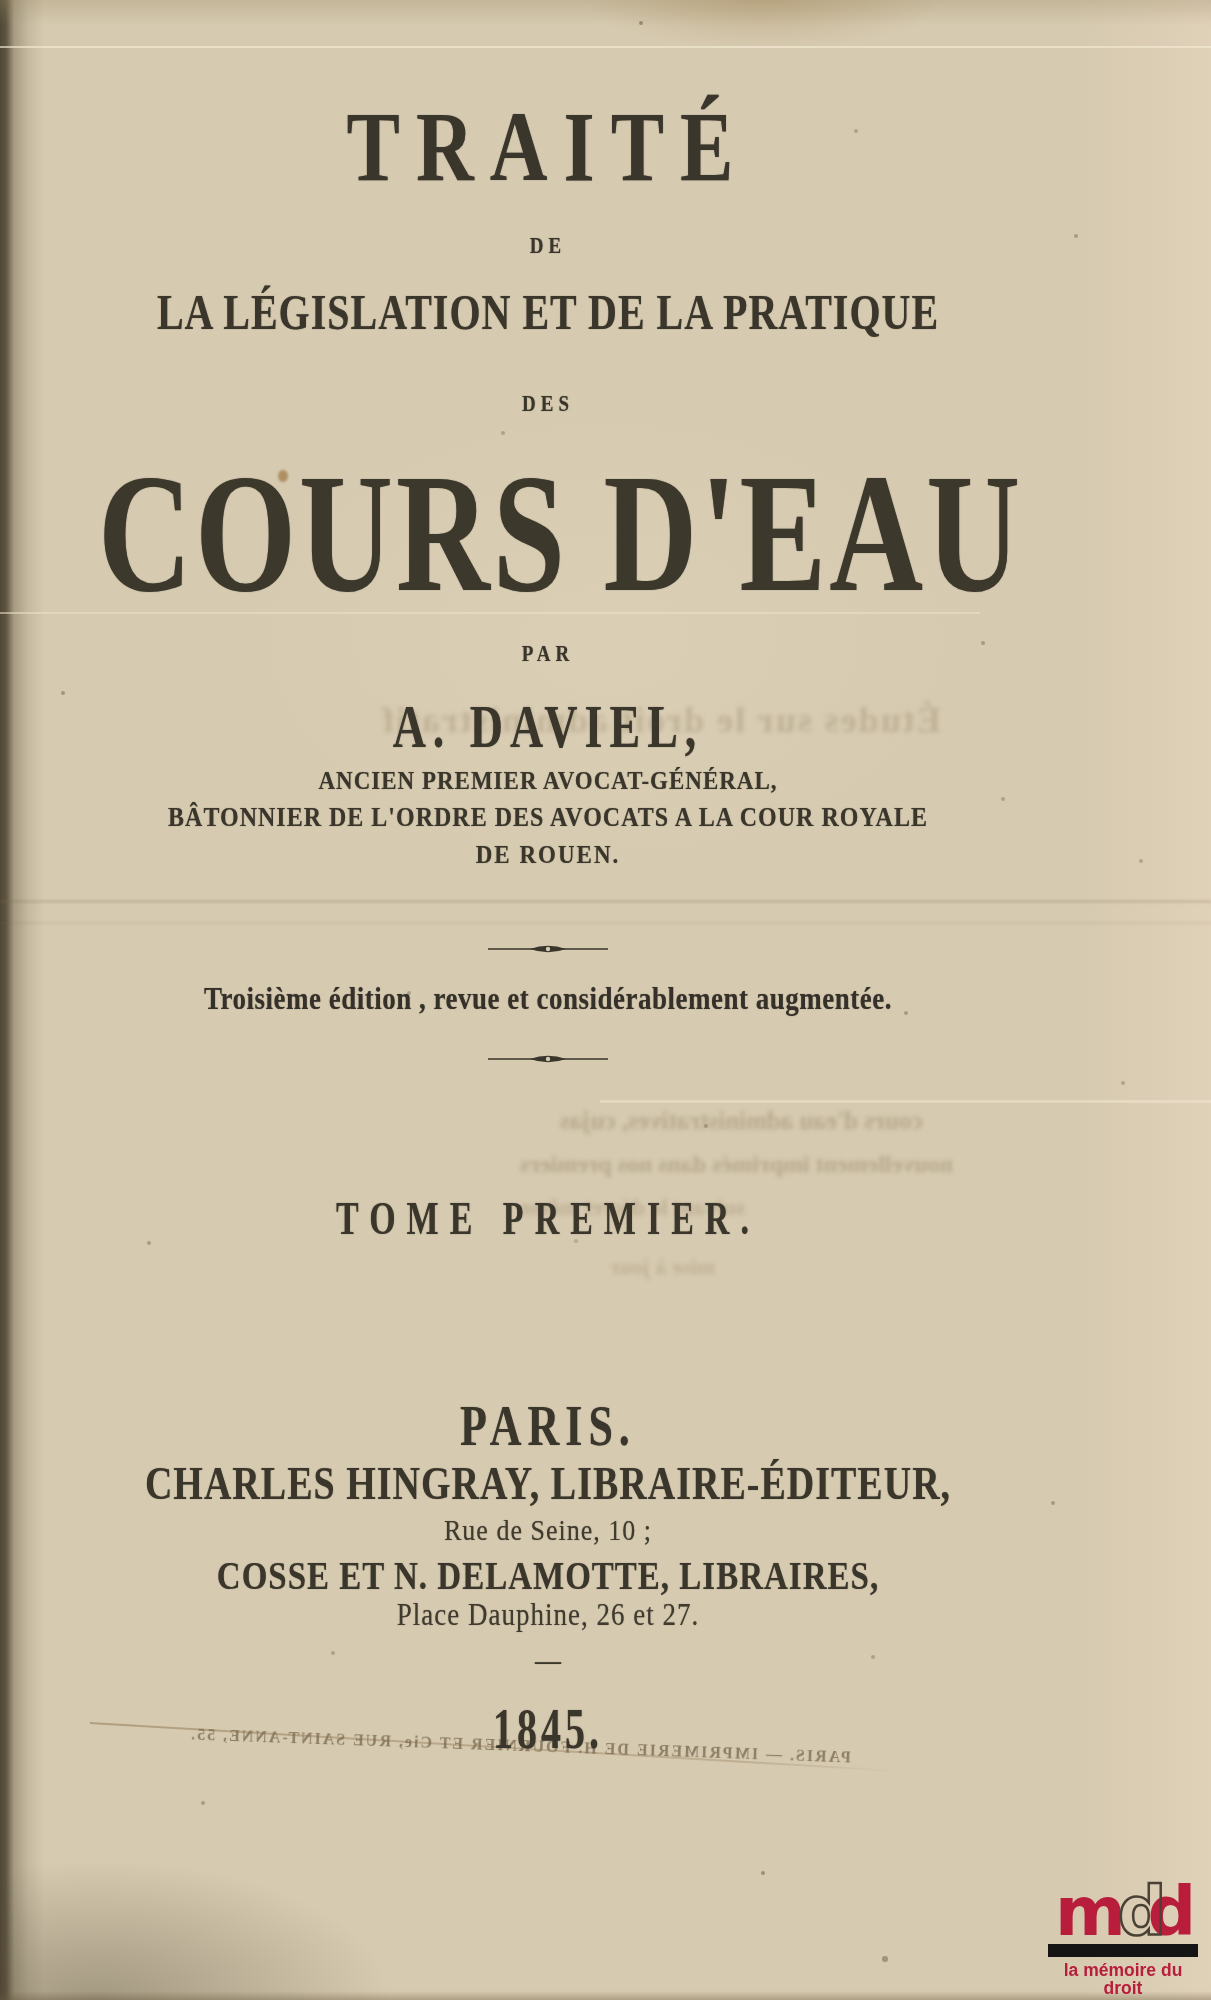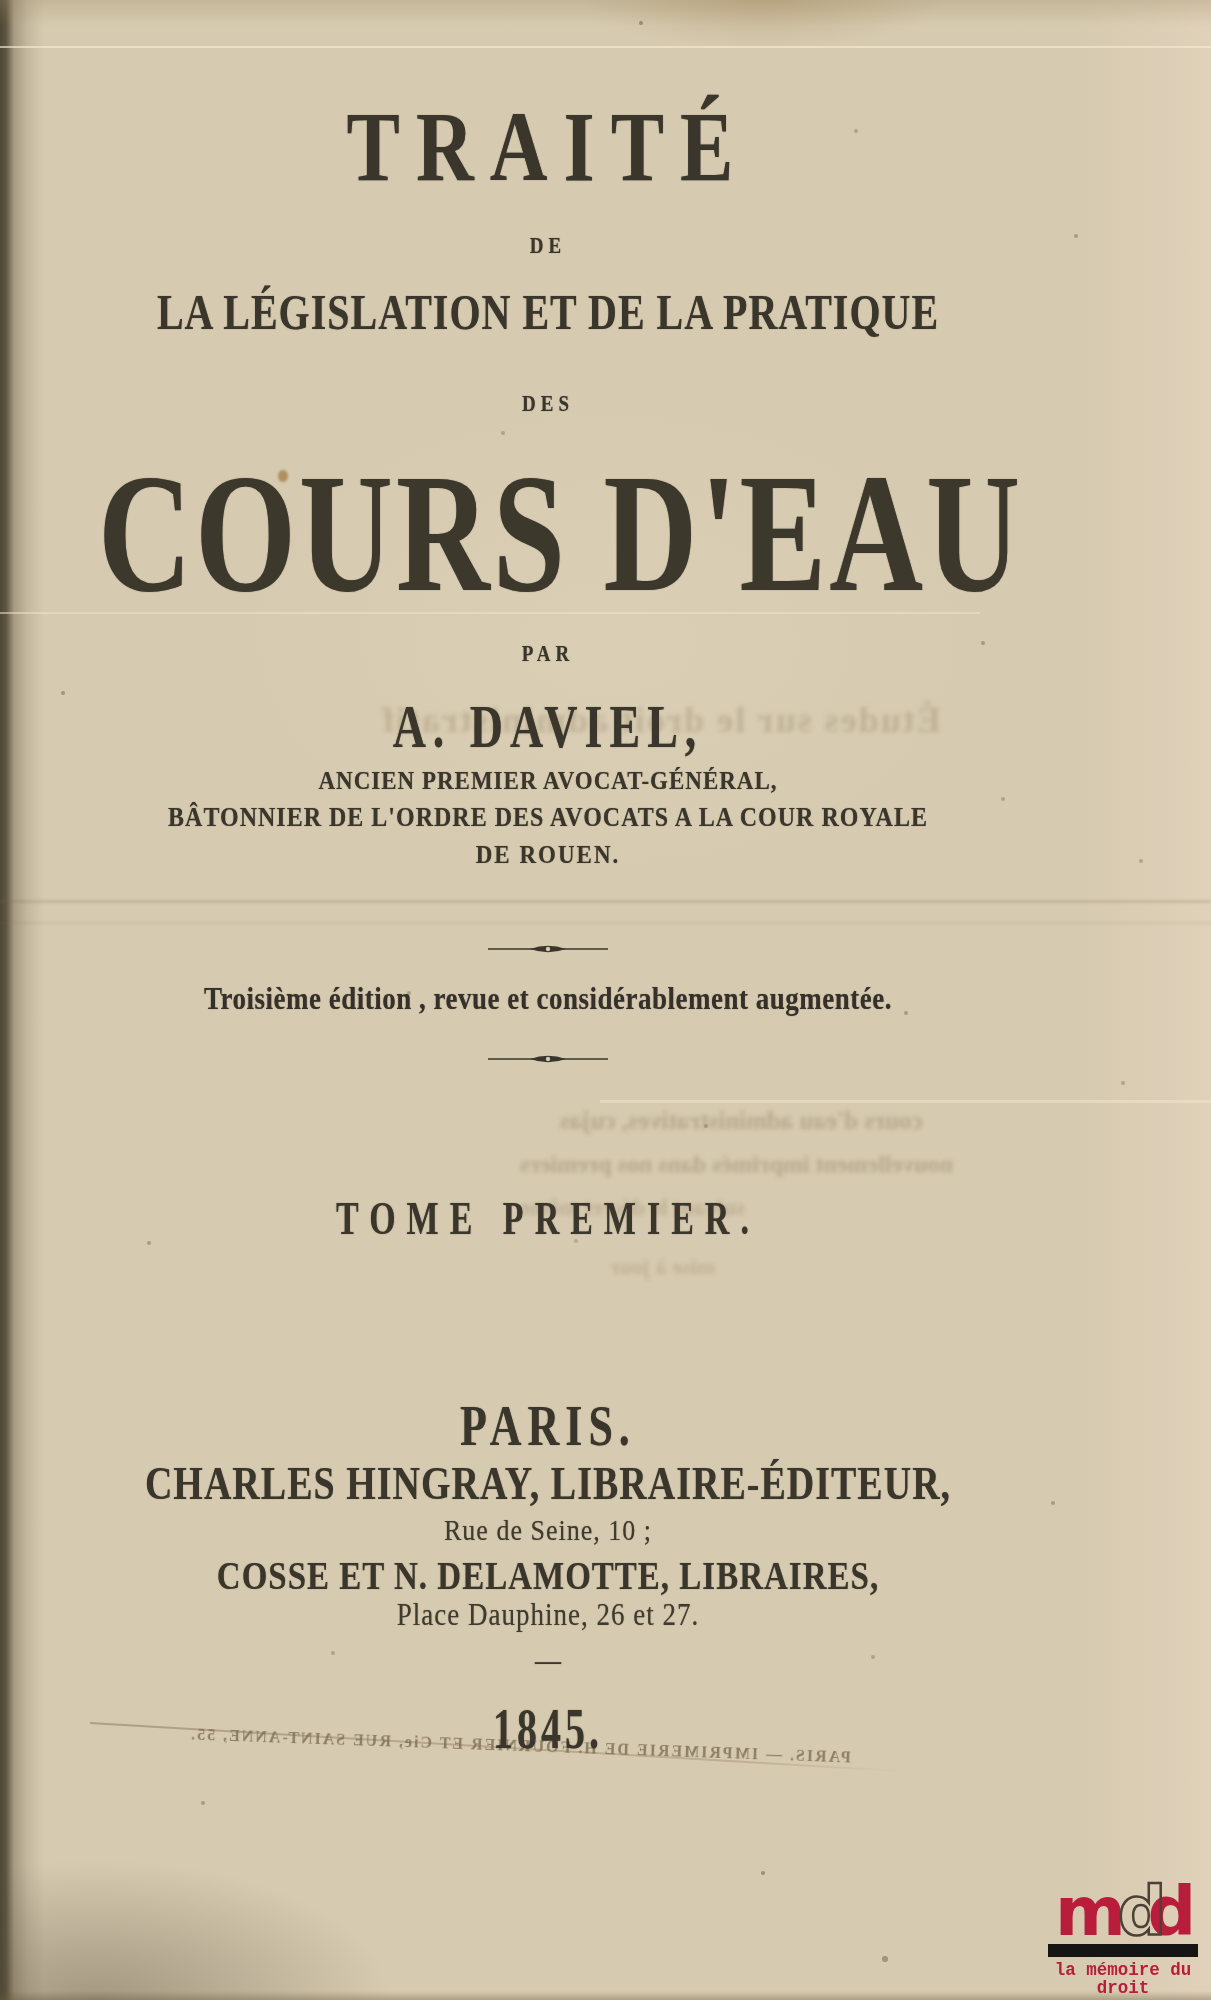--- a/index.html
+++ b/index.html
@@ -91,21 +91,21 @@
 
   
   .mdd-block{position:absolute;right:8px;bottom:3px;width:160px;text-align:center;}
   .mdd{font-family:"DejaVu Sans","Liberation Sans",sans-serif;font-weight:bold;
        font-size:68px;line-height:.82;letter-spacing:-5px;display:block;}
   .mdd span{display:inline-block;}
   .mdd .m {color:#b81e3c;}
   .mdd .d1{color:transparent;-webkit-text-stroke:2.5px #4a4236;position:relative;z-index:2;margin-left:-3px;}
   .mdd .d2{color:#b81e3c;margin-left:-14px;position:relative;z-index:1;}
   .mdd-bar{width:150px;height:13px;background:#151515;margin:4px auto 5px auto;}
-  .mdd-tagline{font-family:Liberation Mono, monospace;font-weight:bold;
+  .mdd-tagline{font-family:Liberation Sans, sans-serif;font-weight:bold;
        font-size:17.5px;color:#b81e3c;letter-spacing:0;line-height:1;}
 </style>
 </head>
 <body>
 
 <div class="scan">
 
   <div class="bleed bl-author">Études sur le droit administratif</div>
   <div class="bleed bl-n1">cours d'eau administratives, cujas</div>
   <div class="bleed bl-n2">nouvellement imprimés dans nos premiers</div>

